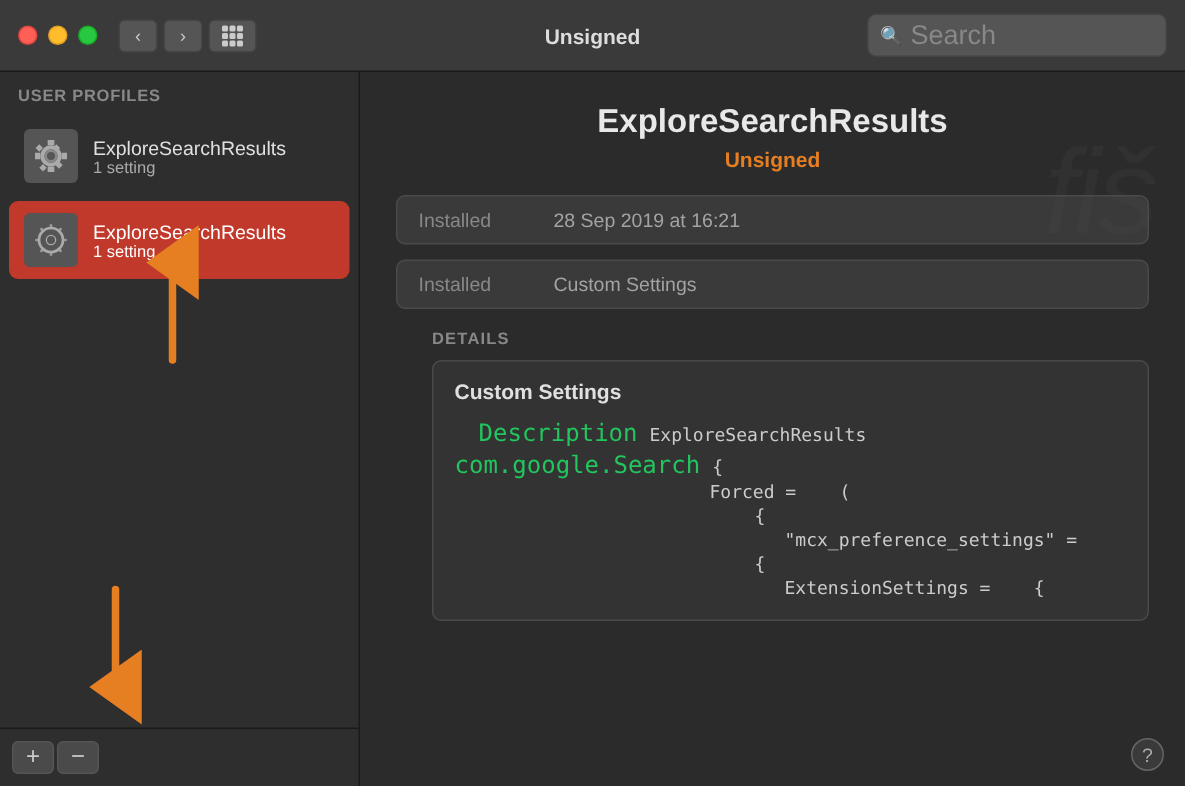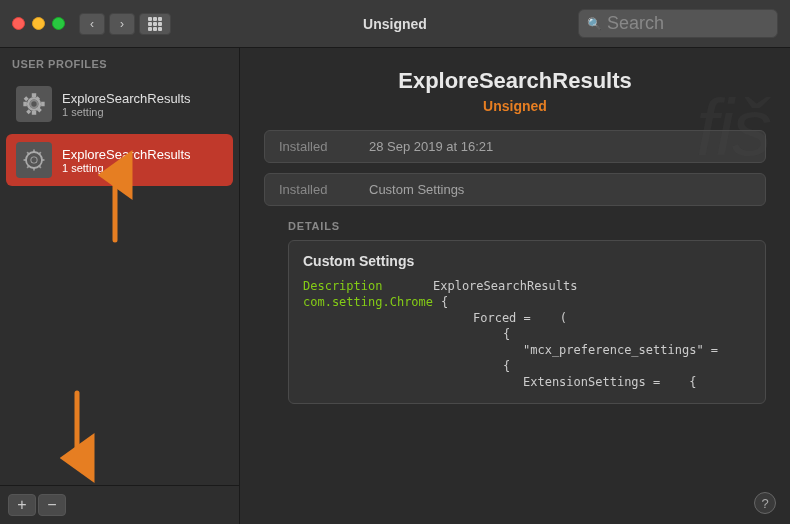--- a/index.html
+++ b/index.html
@@ -312,24 +312,24 @@
       color: #c0c0c0;
     }
 
     .code-row {
       display: flex;
       align-items: baseline;
       margin-bottom: 2px;
     }
 
     .code-label {
-      color: #84cc16;
+      color: #22c55e;
       min-width: 130px;
-      font-size: 12px;
-      text-align: left;
+      font-size: 16px;
+      text-align: right;
       padding-right: 8px;
     }
 
     .code-value {
       color: #ccc;
       font-size: 12px;
     }
 
     
     .help-btn {
@@ -507,21 +507,21 @@
 
       <div class="details-box">
         <div class="details-box-title">Custom Settings</div>
 
         <div class="code-block">
           <div class="code-row">
             <span class="code-label">Description</span>
             <span class="code-value">ExploreSearchResults</span>
           </div>
           <div class="code-row">
-            <span class="code-label">com.setting.Chrome</span>
+            <span class="code-label">com.google.Search</span>
             <span class="code-value">{</span>
           </div>
           <div class="code-row">
             <span class="code-label"></span>
             <span class="code-value" style="padding-left:40px;text-align:right;">Forced =&nbsp;&nbsp;&nbsp;&nbsp;(</span>
           </div>
           <div class="code-row">
             <span class="code-label"></span>
             <span class="code-value" style="padding-left:70px;">{</span>
           </div>

